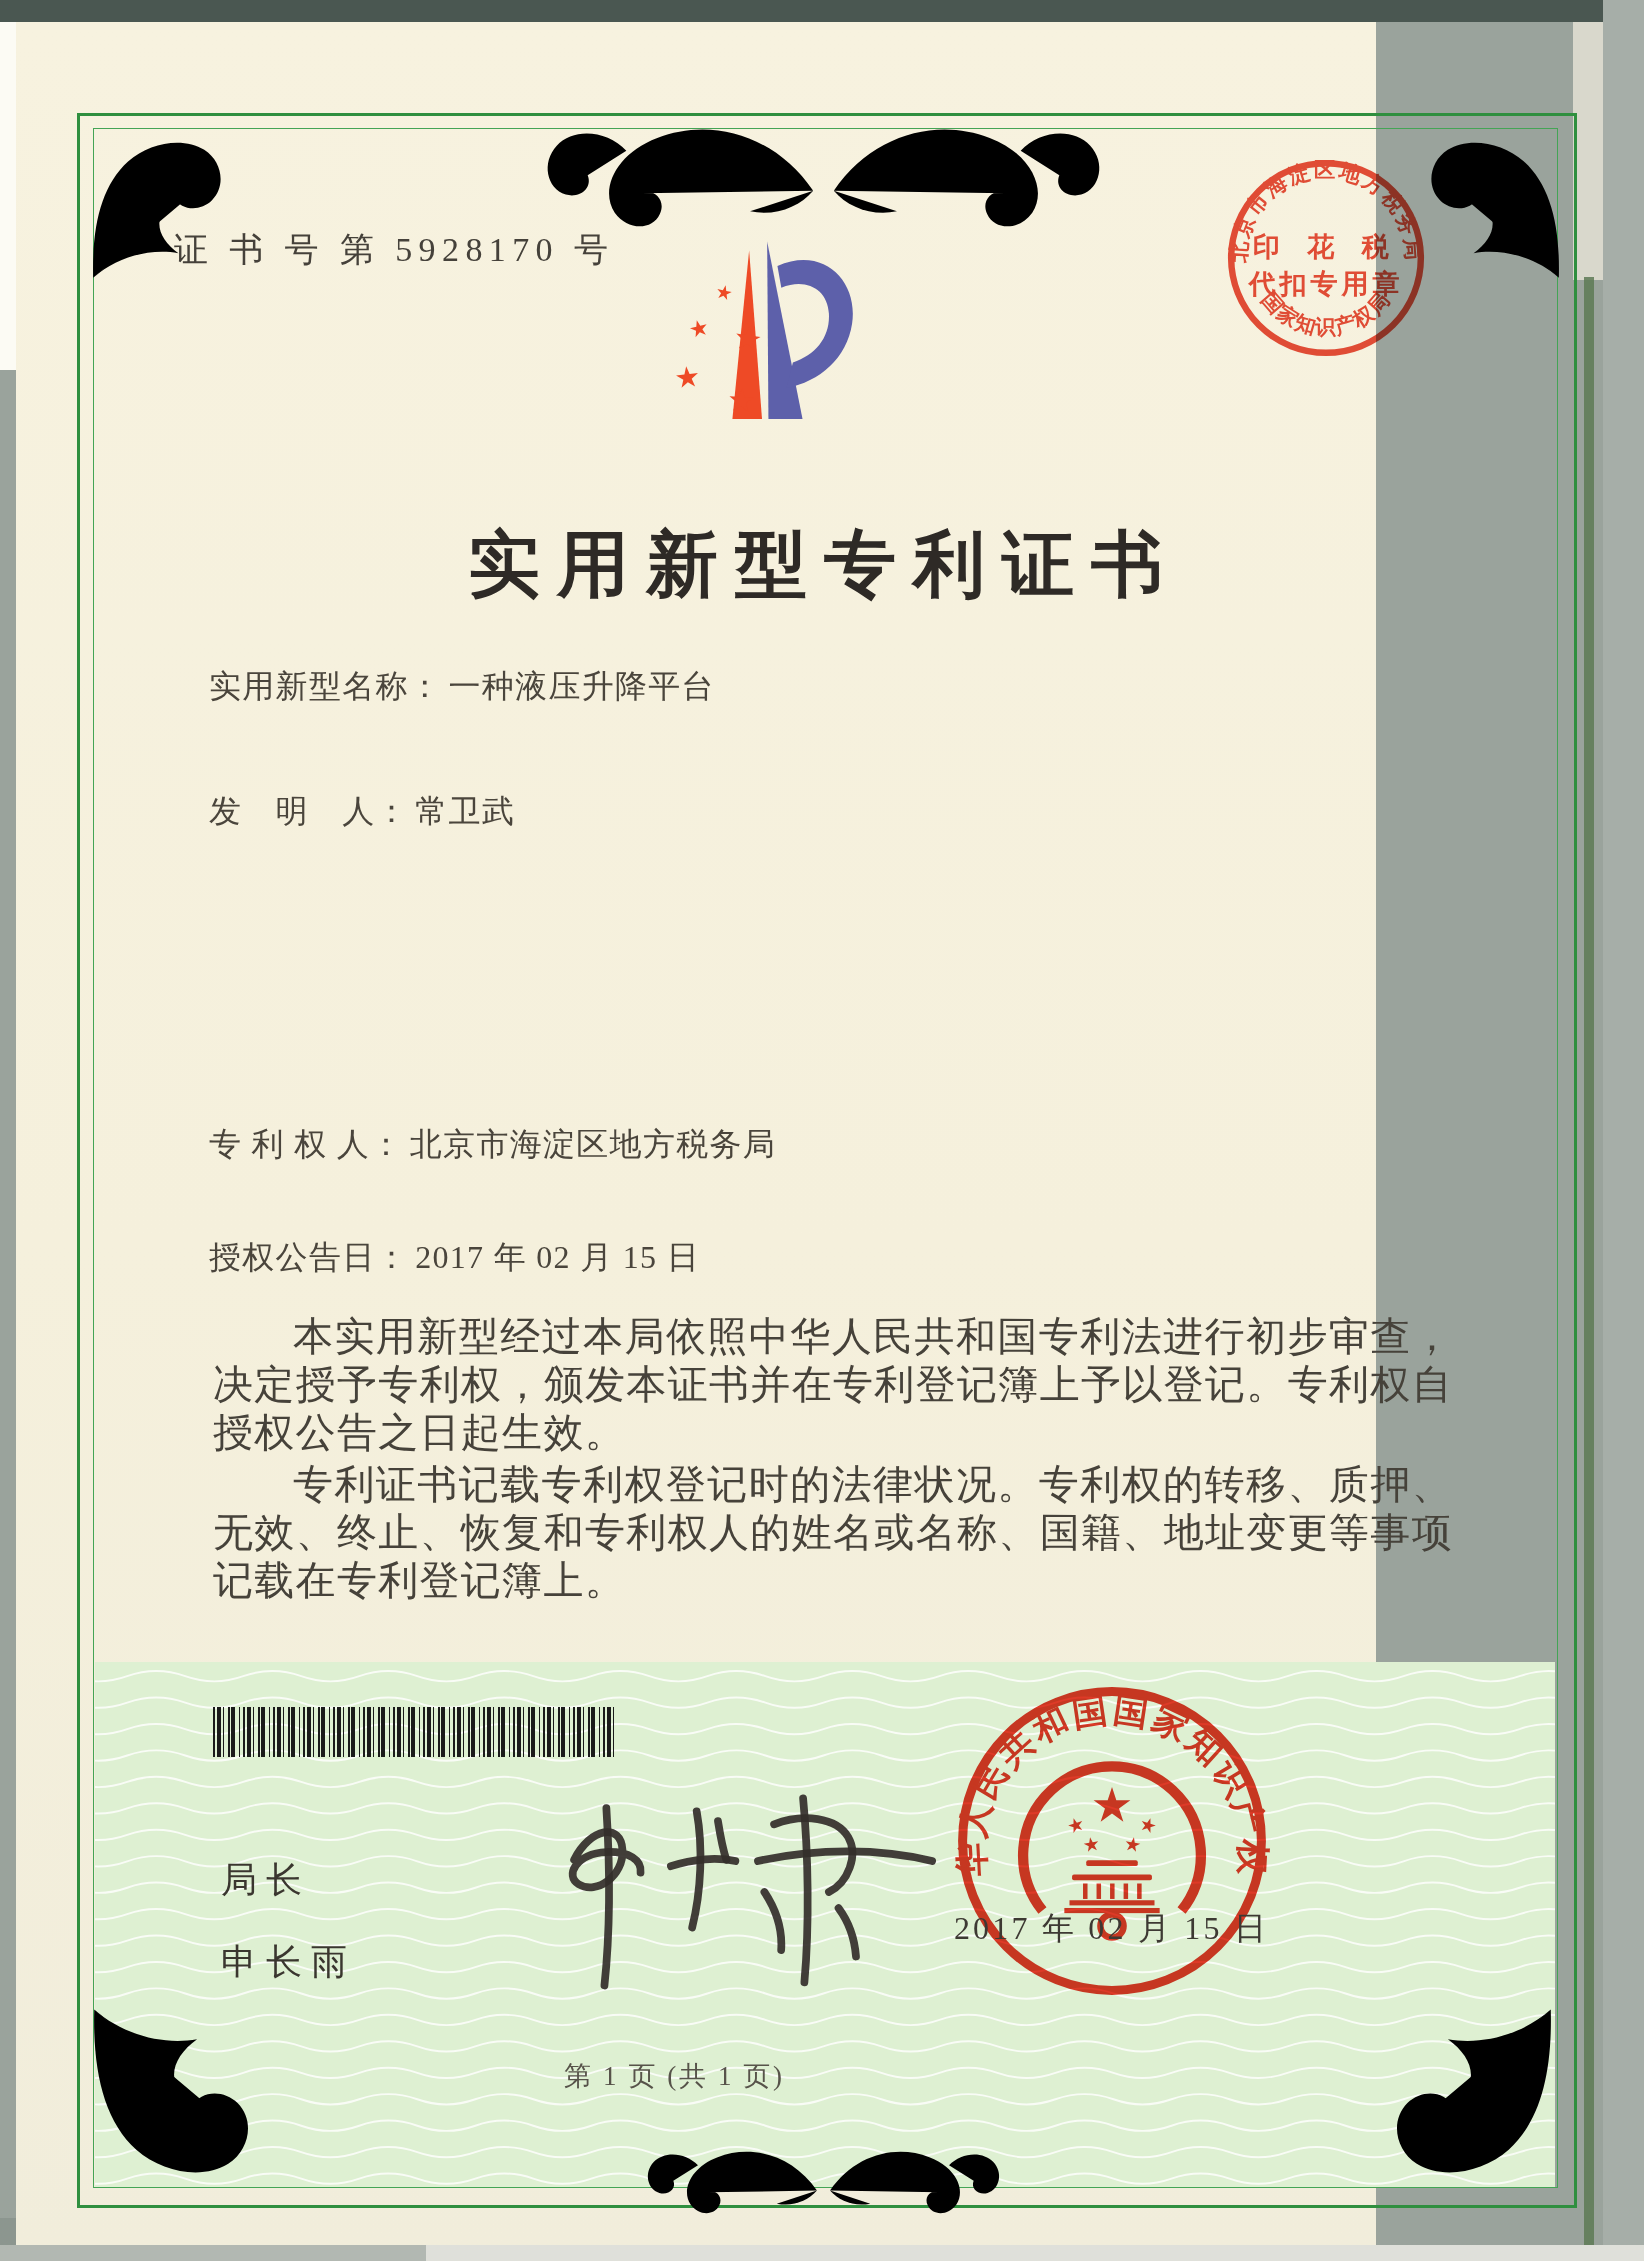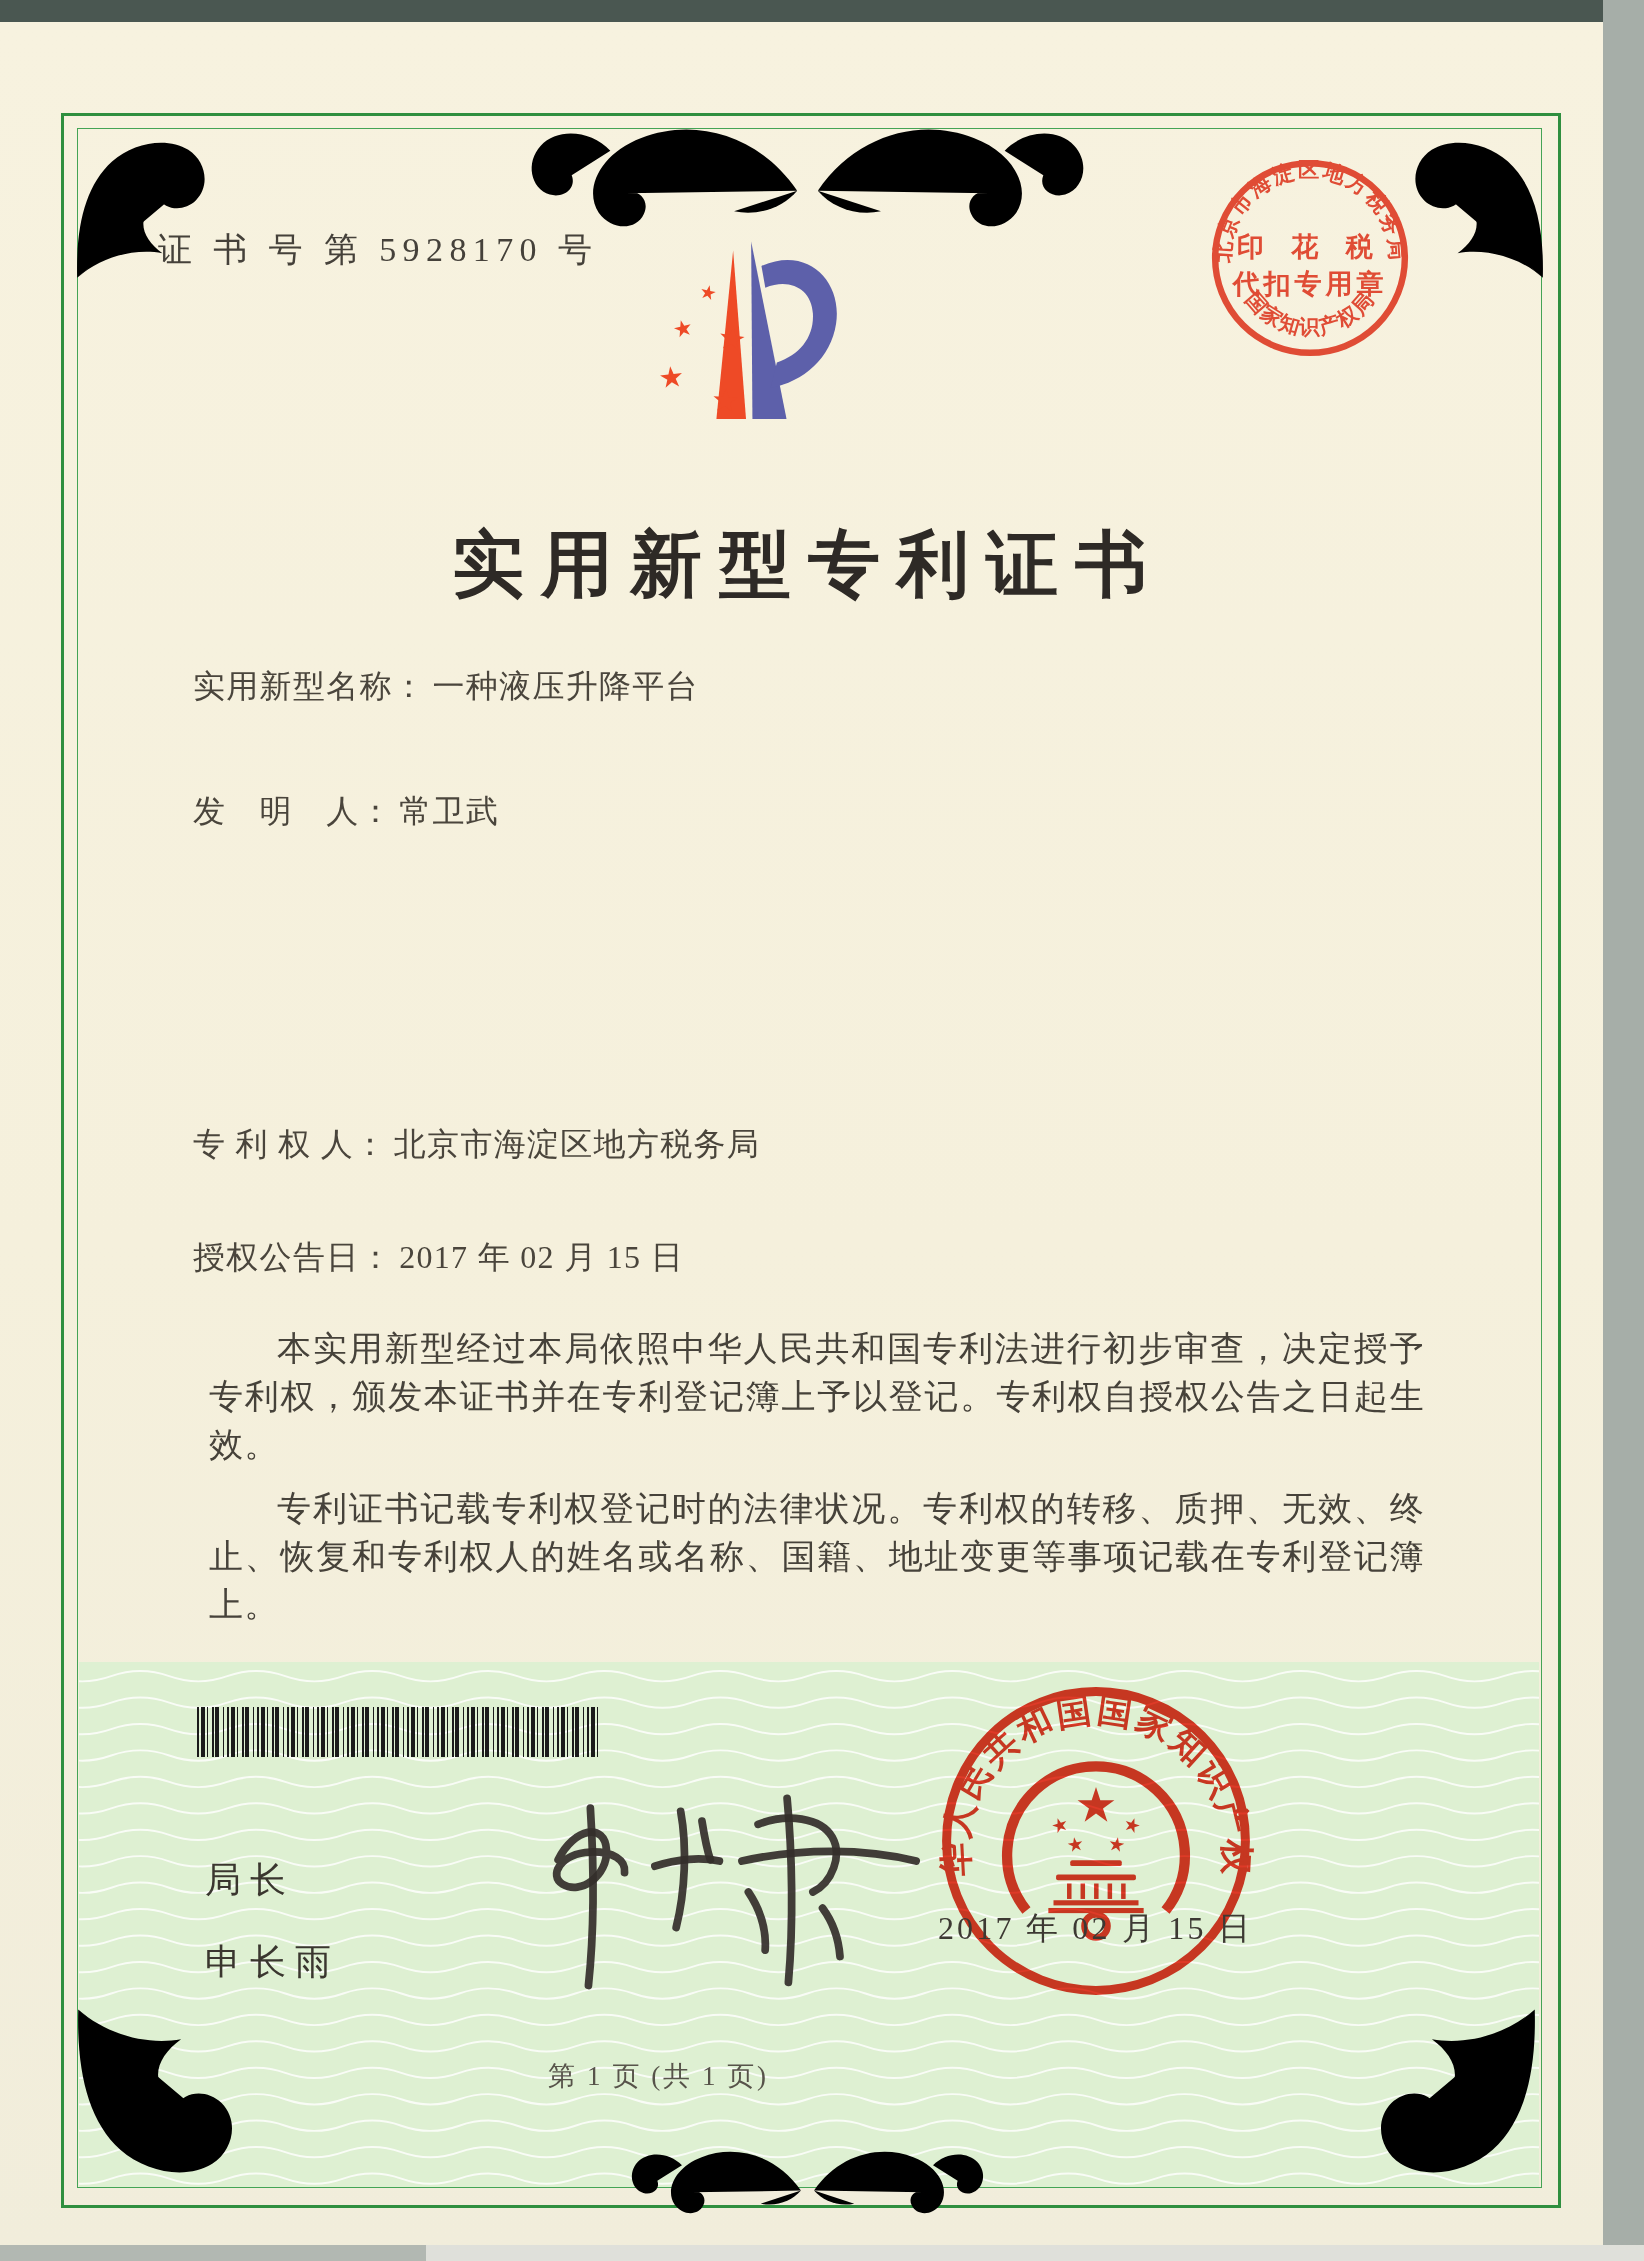--- a/index.html
+++ b/index.html
@@ -11,21 +11,21 @@
   .abs{position:absolute;}
   
   .edge-top{left:0;top:0;width:1644px;height:22px;background:#4a5751;}
   .edge-right{left:1603px;top:0;width:41px;height:2261px;background:#a6aea8;}
   .edge-greenline{left:1584px;top:277px;width:10.3px;height:1984px;background:#5d7a55;opacity:.85;}
   .edge-rightpale{left:1573px;top:22px;width:30px;height:258px;background:#d9d8cc;}
   .edge-bottom{left:0;top:2245px;width:1644px;height:16px;background:#dfe0da;}
   .edge-bl{left:0;top:2218px;width:426px;height:43px;background:#7d8781;opacity:.45;}
   .edge-tl{left:0;top:22px;width:17px;height:348px;background:#fcfbf4;}
   
-  .paper{left:0;top:22px;width:1603px;height:2223px;
+  .paper{left:16px;top:22px;width:1360px;height:2223px;
     background:linear-gradient(180deg,#f7f2df 0%,#f5f0dc 55%,#f1eddb 100%);}
   
   .frame-outer{left:61px;top:91px;width:1494px;height:2089px;border:3.9px solid #2f8f3f;z-index:5;}
   .frame-inner{left:77px;top:106px;width:1463px;height:2058px;border:1.3px solid #44a455;z-index:5;}
   
   .guilloche{left:79px;top:1640px;width:1460px;height:525px;background:#def0d2;z-index:1;}
   #waves{width:100%;height:100%;display:block;}
   #waves path{stroke:rgba(255,255,255,.8);stroke-width:3;fill:none;}
   
   .orn{z-index:6;}
@@ -33,21 +33,21 @@
   .fl-tr{transform:scaleX(-1);}
   .fl-bl{transform:scaleY(-1);}
   .fl-br{transform:scale(-1,-1);}
   .cert-number{left:158px;top:205px;font-size:34px;letter-spacing:6.4px;color:#45413a;z-index:10;}
   .title{left:260px;top:451px;width:1096px;text-align:center;font-size:72px;font-weight:700;
     letter-spacing:17px;color:#2e2a26;z-index:10;margin-top:44px;}
   .field{left:193px;font-size:32px;color:#4a453c;letter-spacing:1.3px;z-index:10;white-space:nowrap;}
   .f1{top:643px;} .f2{top:756px;margin-top:12px;} .f3{top:869px;} .f4{top:985px;} .f5{top:1101px;} .f6{top:1214px;}
   .field .fvalue{margin-left:6.4px;}
   .paras{left:193px;top:1287px;width:1248px;z-index:10;}
-  .paras p{margin:16px;font-size:34px;line-height:48px;color:#46423a;letter-spacing:1.3px;
+  .paras p{margin:4px;font-size:40px;line-height:48px;color:#46423a;letter-spacing:1.3px;
     text-indent:2em;text-align:justify;}
   .barcode{left:197px;top:1685px;width:405px;height:50px;z-index:10;
     background:repeating-linear-gradient(90deg,
       #1b1b1b 0 1.9px, rgba(0,0,0,0) 1.9px 3.9px,
       #1b1b1b 3.9px 7.7px, rgba(0,0,0,0) 7.7px 9.7px,
       #1b1b1b 9.7px 11px, rgba(0,0,0,0) 11px 15px,
       #1b1b1b 15px 17px, rgba(0,0,0,0) 17px 18px,
       #1b1b1b 18px 22px, rgba(0,0,0,0) 22px 26px,
       #1b1b1b 26px 27px, rgba(0,0,0,0) 27px 30px);}
   .director-title{left:205px;top:1834px;font-size:36px;color:#3a362f;letter-spacing:9px;z-index:10;}

